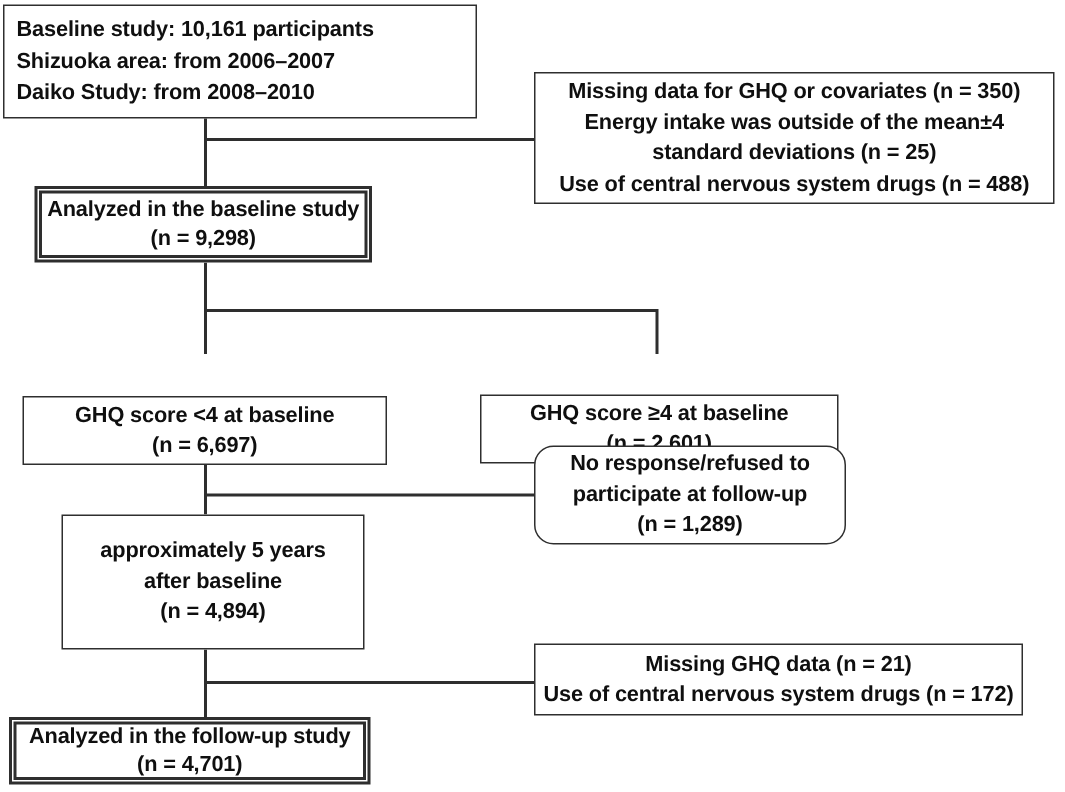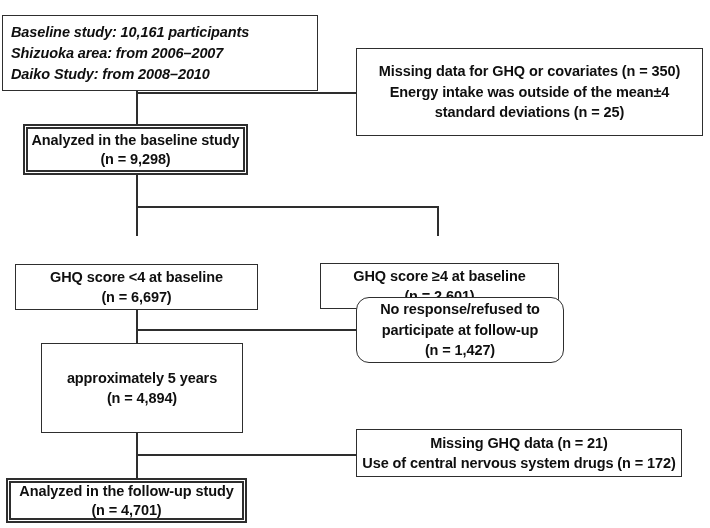--- a/index.html
+++ b/index.html
@@ -15,21 +15,21 @@
     display:flex;flex-direction:column;justify-content:center;align-items:center;
     text-align:center;
   }
   .box.align-left{align-items:flex-start;text-align:left;padding-left:8px;padding-right:4px;}
   .box.dbl{border:5px double #2e2e2e;line-height:18.5px;}
   .h,.v{position:absolute;background:#2e2e2e;}
   .h{height:1.6px;}
   .v{width:1.6px;}
 
   
-  #bx-baseline   {left:2px;  top:15px;   width:316px;height:76px;line-height:21px;font-style:italic;}
+  #bx-baseline   {left:2px;  top:3px;   width:316px;height:76px;line-height:21px;}
   #bx-excl1      {left:356px;top:48px;  width:347px;height:88px;}
   #bx-an-base    {left:23px; top:124px; width:225px;height:51px;}
   #bx-ghq-low    {left:15px; top:236px; width:243px;height:46px;margin-top:28px;}
   #bx-ghq-high   {left:320px;top:236px; width:239px;height:46px;margin-top:27px;}
   #bx-noresp     {left:356px;top:297px; width:208px;height:66px;border-radius:13px;}
   #bx-followed   {left:41px; top:343px; width:202px;height:90px;}
   #bx-excl2      {left:356px;top:429px; width:326px;height:48px;}
   #bx-an-follow  {left:6px;  top:478px; width:241px;height:45px;}
 
   
@@ -61,45 +61,47 @@
   <div class="box align-left" id="bx-baseline">
     <div>Baseline study: 10,161 participants</div>
     <div>Shizuoka area: from 2006–2007</div>
     <div>Daiko Study: from 2008–2010</div>
   </div>
 
   <div class="box" id="bx-excl1">
     <div>Missing data for GHQ or covariates (n = 350)</div>
     <div>Energy intake was outside of the mean±4</div>
     <div>standard deviations (n = 25)</div>
+    <div>Use of central nervous system drugs (n = 488)</div>
   </div>
 
   <div class="box dbl" id="bx-an-base">
     <div>Analyzed in the baseline study</div>
     <div>(n = 9,298)</div>
   </div>
 
   <div class="box" id="bx-ghq-low">
     <div>GHQ score &lt;4 at baseline</div>
     <div>(n = 6,697)</div>
   </div>
 
   <div class="box" id="bx-ghq-high">
     <div>GHQ score ≥4 at baseline</div>
     <div>(n = 2,601)</div>
   </div>
 
   <div class="box" id="bx-noresp">
     <div>No response/refused to</div>
     <div>participate at follow-up</div>
-    <div>(n = 1,427)</div>
+    <div>(n = 1,289)</div>
   </div>
 
   <div class="box" id="bx-followed">
     <div>approximately 5 years</div>
+    <div>after baseline</div>
     <div>(n = 4,894)</div>
   </div>
 
   <div class="box" id="bx-excl2">
     <div>Missing GHQ data (n = 21)</div>
     <div>Use of central nervous system drugs (n = 172)</div>
   </div>
 
   <div class="box dbl" id="bx-an-follow">
     <div>Analyzed in the follow-up study</div>

